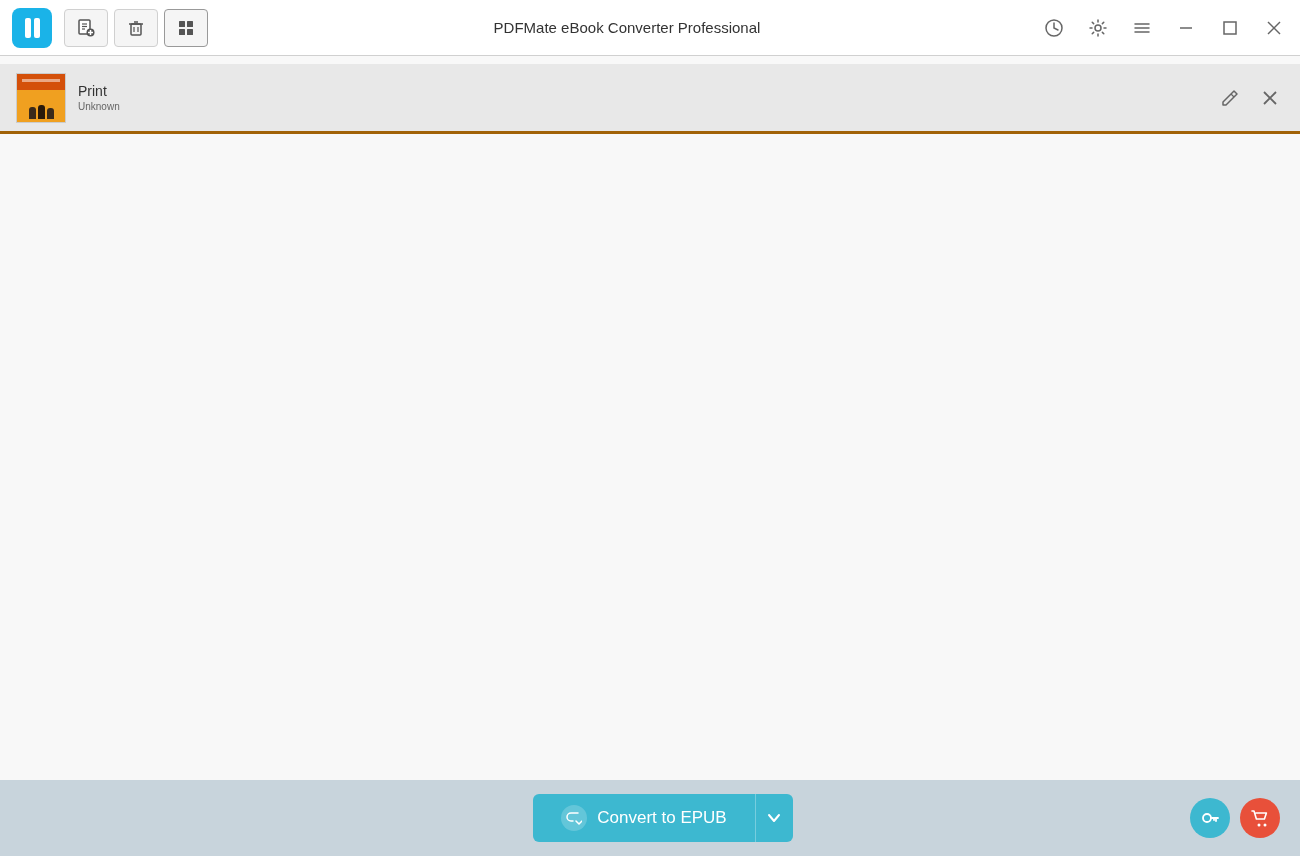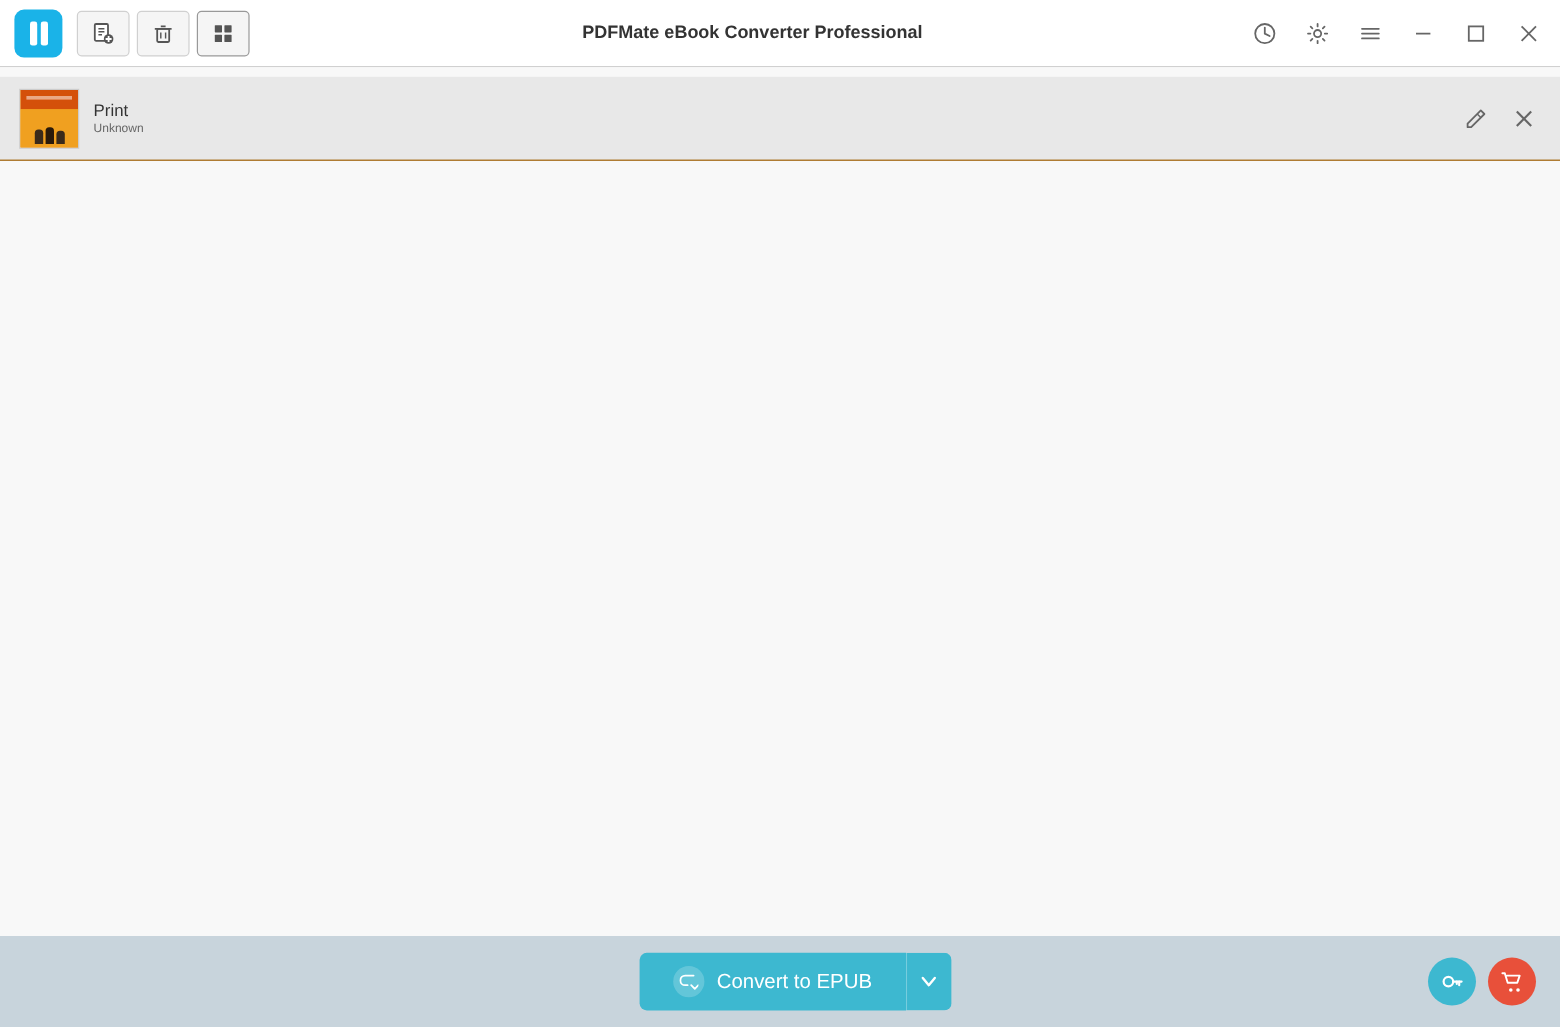--- a/index.html
+++ b/index.html
@@ -64,21 +64,21 @@
     .toolbar-btn.active {
       background: #f5f5f5;
       border-color: #999;
     }
 
     .app-title {
       flex: 1;
       text-align: center;
       font-size: 15px;
       color: #333;
-      font-weight: 700;
+      font-weight: 400;
     }
 
     .window-controls {
       display: flex;
       align-items: center;
       gap: 16px;
     }
     .window-ctrl-btn {
       background: none;
       border: none;
@@ -105,21 +105,21 @@
     
     .file-list {
       padding: 8px 0;
     }
 
     .file-item {
       display: flex;
       align-items: center;
       padding: 8px 16px;
       background: #e8e8e8;
-      border-bottom: 1px solid #a16207;
+      border-bottom: 3px solid #a16207;
       position: relative;
       height: 70px;
     }
 
     .file-thumb {
       width: 50px;
       height: 50px;
       margin-right: 12px;
       flex-shrink: 0;
       position: relative;

